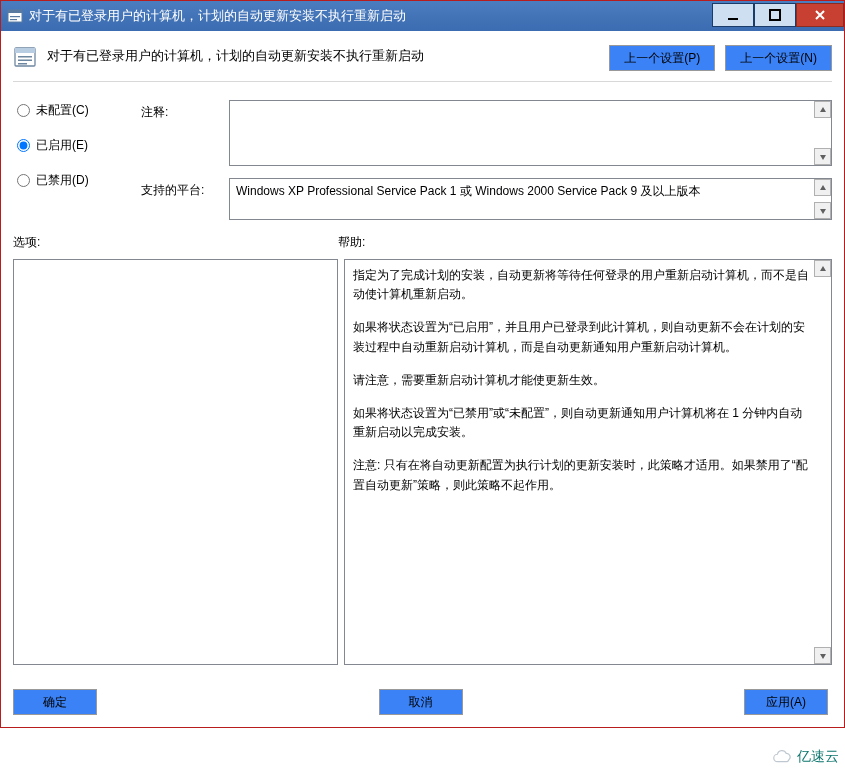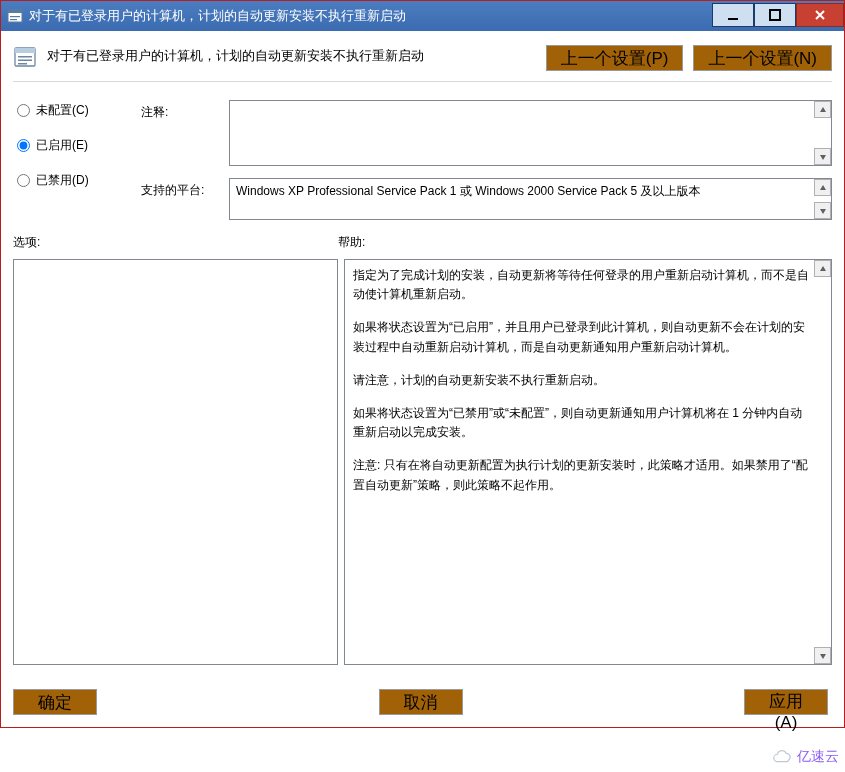--- a/index.html
+++ b/index.html
@@ -19,42 +19,42 @@
     .wc-group { display:flex; }
     .wc { width:42px; height:24px; margin-top:-2px; display:flex; align-items:center; justify-content:center; border:1px solid #1b3c69; background:#cedff2; color:#000; }
     .wc.close { background:#c84031; color:#fff; border-color:#8a2c21; width:48px; }
     .wc svg { width:12px; height:12px; }
     .client { flex:1; padding:10px 12px 8px 12px; display:flex; flex-direction:column; gap:8px; background:#fff; }
     .hdr-row { display:flex; align-items:flex-start; gap:10px; padding:4px 0 10px 0; border-bottom:1px solid #d8d8d8;}
     .hdr-icon { width:24px; height:24px; flex:none; }
     .hdr-icon svg{width:24px;height:24px;}
     .hdr-text { flex:1; font-size:13px; padding-top:2px;}
     .nav-btns { display:flex; gap:10px; }
-    button.std { height:26px; padding:0 14px; font-family:inherit; font-size:17px; background:#a16207; border:1px solid #999; cursor:pointer;}
+    button.std { height:26px; padding:0 14px; font-family:inherit; font-size:12px; background:#3b82f6; border:1px solid #999; cursor:pointer;}
     .grid1 { display:grid; grid-template-columns: 120px 80px 1fr; column-gap:8px; row-gap:12px; align-items:flex-start; padding-top:10px;}
     .radios { grid-row: span 2; display:flex; flex-direction:column; gap:18px; padding-top:2px; padding-left:4px;}
     .radio { display:flex; align-items:center; gap:6px; cursor:pointer;}
     .radio input { margin:0;}
     .lbl { text-align:left; padding-top:4px;}
     .txtarea { border:1px solid #828790; width:100%; height:66px; position:relative; background:#fff;}
     .txtarea .sc { position:absolute; right:0; top:0; bottom:0; width:17px; display:flex; flex-direction:column; justify-content:space-between;}
     .sc .arr { width:17px; height:17px; border:1px solid #b0b0b0; background:#f0f0f0; display:flex; align-items:center; justify-content:center;}
     .sc .arr svg{width:8px;height:8px;}
     .plat-box { border:1px solid #828790; width:100%; height:42px; padding:4px 20px 4px 6px; background:#fff; position:relative; font-size:12px;}
     .plat-box .sc{position:absolute;right:0;top:0;bottom:0;width:17px;display:flex;flex-direction:column;justify-content:space-between;}
     .section-labels { display:grid; grid-template-columns: 325px 1fr; margin-top:6px;}
     .section-labels div { font-size:12px;}
     .panels { display:grid; grid-template-columns: 325px 1fr; gap:6px; flex:1; min-height:0;}
     .panel { border:1px solid #828790; background:#fff; position:relative; height:406px;}
     .panel.help { padding:6px 22px 6px 8px; font-size:12px; line-height:1.6; overflow:hidden;}
     .panel .sc{position:absolute;right:0;top:0;bottom:0;width:17px;display:flex;flex-direction:column;justify-content:space-between;}
     .help-content p { margin-bottom:14px;}
     .footer { display:flex; justify-content:space-between; gap:10px; padding:10px 4px 4px 0;}
     .footer button.std { width:84px;}
-    .watermark { position:fixed; right:6px; bottom:6px; display:flex; align-items:flex-end; gap:4px; color:#8b5cf6; font-size:14px;}
+    .watermark { position:fixed; right:6px; bottom:6px; display:flex; align-items:flex-end; gap:4px; color:#0f766e; font-size:14px;}
     .watermark svg{width:22px;height:18px;}
   </style>
 </head>
 <body>
 
 <div class="window">
   <div class="titlebar">
     <span class="titlebar-icon">
       <svg viewBox="0 0 16 16">
           <rect x="1" y="2" width="14" height="12" fill="#fff" stroke="#5b7aa0"></rect>
@@ -126,21 +126,21 @@
             </div>
           <div class="arr">
               <svg viewBox="0 0 8 8">
                 <path d="M4 7 L1 2 L7 2 Z" fill="#606060"></path>
               </svg>
             </div>
         </div>
       </div>
       <div class="lbl" style="grid-column:2;">支持的平台:</div>
       <div class="plat-box">
-        <span>Windows XP Professional Service Pack 1 或 Windows 2000 Service Pack 5 及以上版本</span>
+        <span>Windows XP Professional Service Pack 1 或 Windows 2000 Service Pack 9 及以上版本</span>
         <div class="sc">
           <div class="arr">
               <svg viewBox="0 0 8 8">
                 <path d="M4 1 L7 6 L1 6 Z" fill="#606060"></path>
               </svg>
             </div>
           <div class="arr">
               <svg viewBox="0 0 8 8">
                 <path d="M4 7 L1 2 L7 2 Z" fill="#606060"></path>
               </svg>
@@ -153,21 +153,21 @@
       <div>选项:</div>
       <div>帮助:</div>
     </div>
 
     <div class="panels">
       <div class="panel"></div>
       <div class="panel help">
         <div class="help-content">
           <p>指定为了完成计划的安装，自动更新将等待任何登录的用户重新启动计算机，而不是自动使计算机重新启动。</p>
           <p>如果将状态设置为“已启用”，并且用户已登录到此计算机，则自动更新不会在计划的安装过程中自动重新启动计算机，而是自动更新通知用户重新启动计算机。</p>
-          <p>请注意，计划的自动更新安装不执行重新启动。</p>
+          <p>请注意，需要重新启动计算机才能使更新生效。</p>
           <p>如果将状态设置为“已禁用”或“未配置”，则自动更新通知用户计算机将在 1 分钟内自动重新启动以完成安装。</p>
           <p>注意: 只有在将自动更新配置为执行计划的更新安装时，此策略才适用。如果禁用了“配置自动更新”策略，则此策略不起作用。</p>
         </div>
         <div class="sc">
           <div class="arr">
               <svg viewBox="0 0 8 8">
                 <path d="M4 1 L7 6 L1 6 Z" fill="#606060"></path>
               </svg>
             </div>
           <div class="arr">

